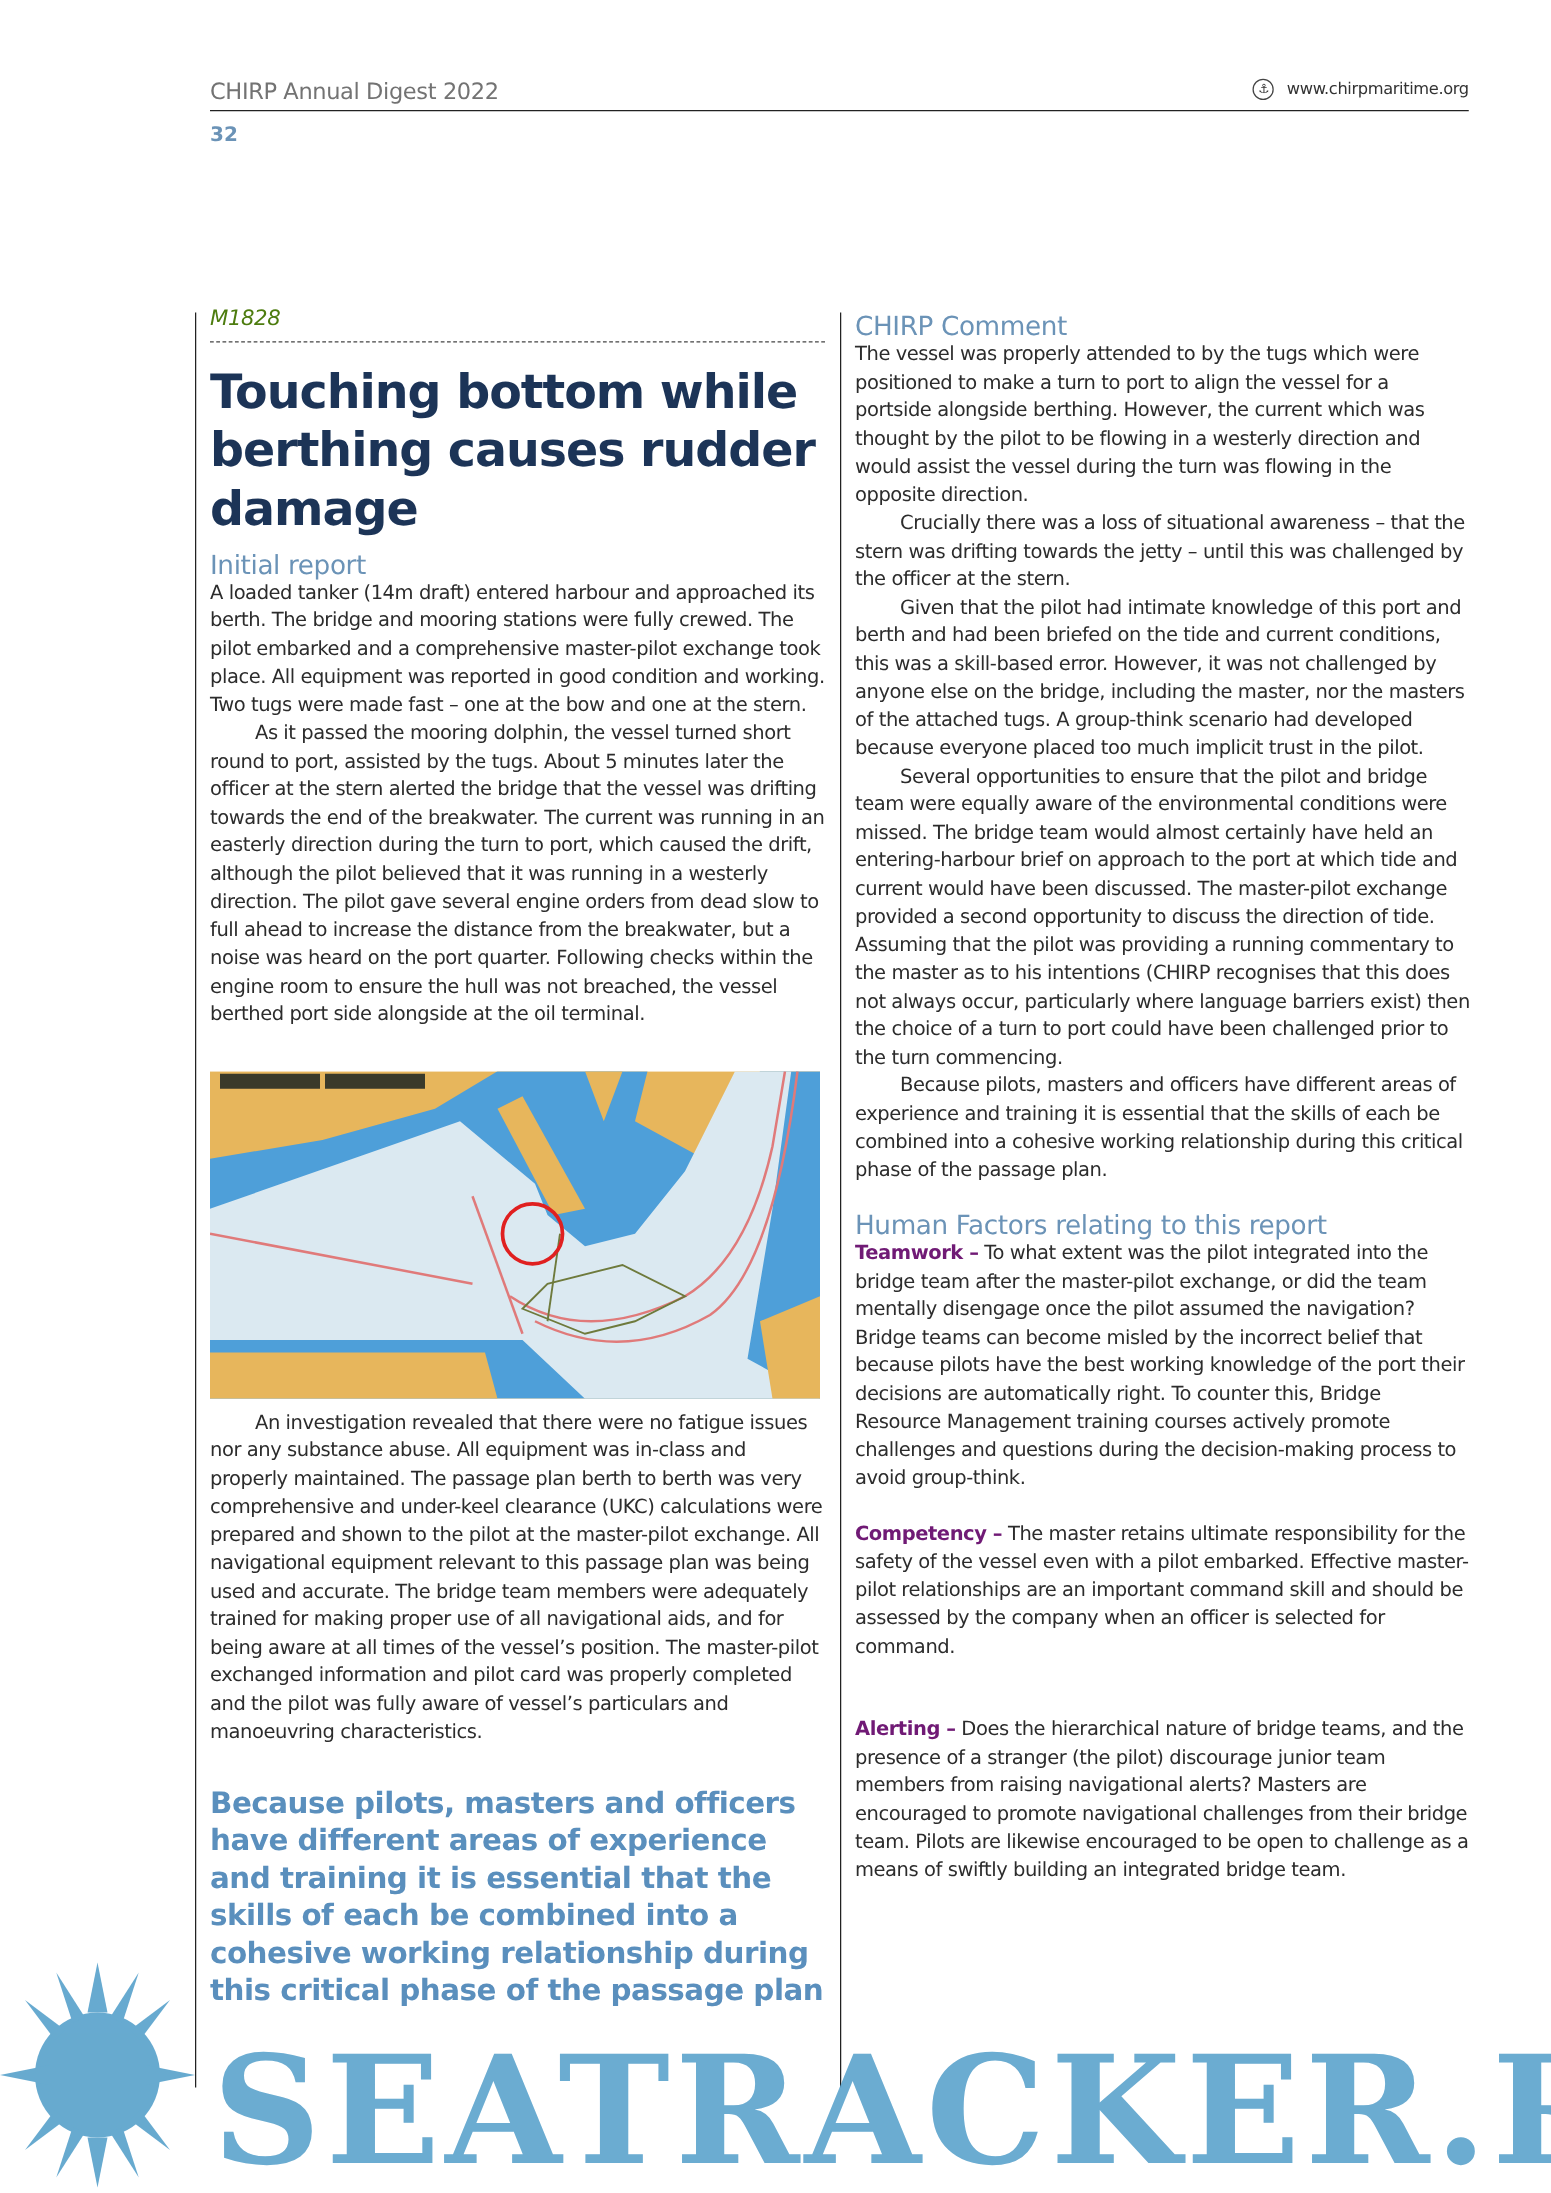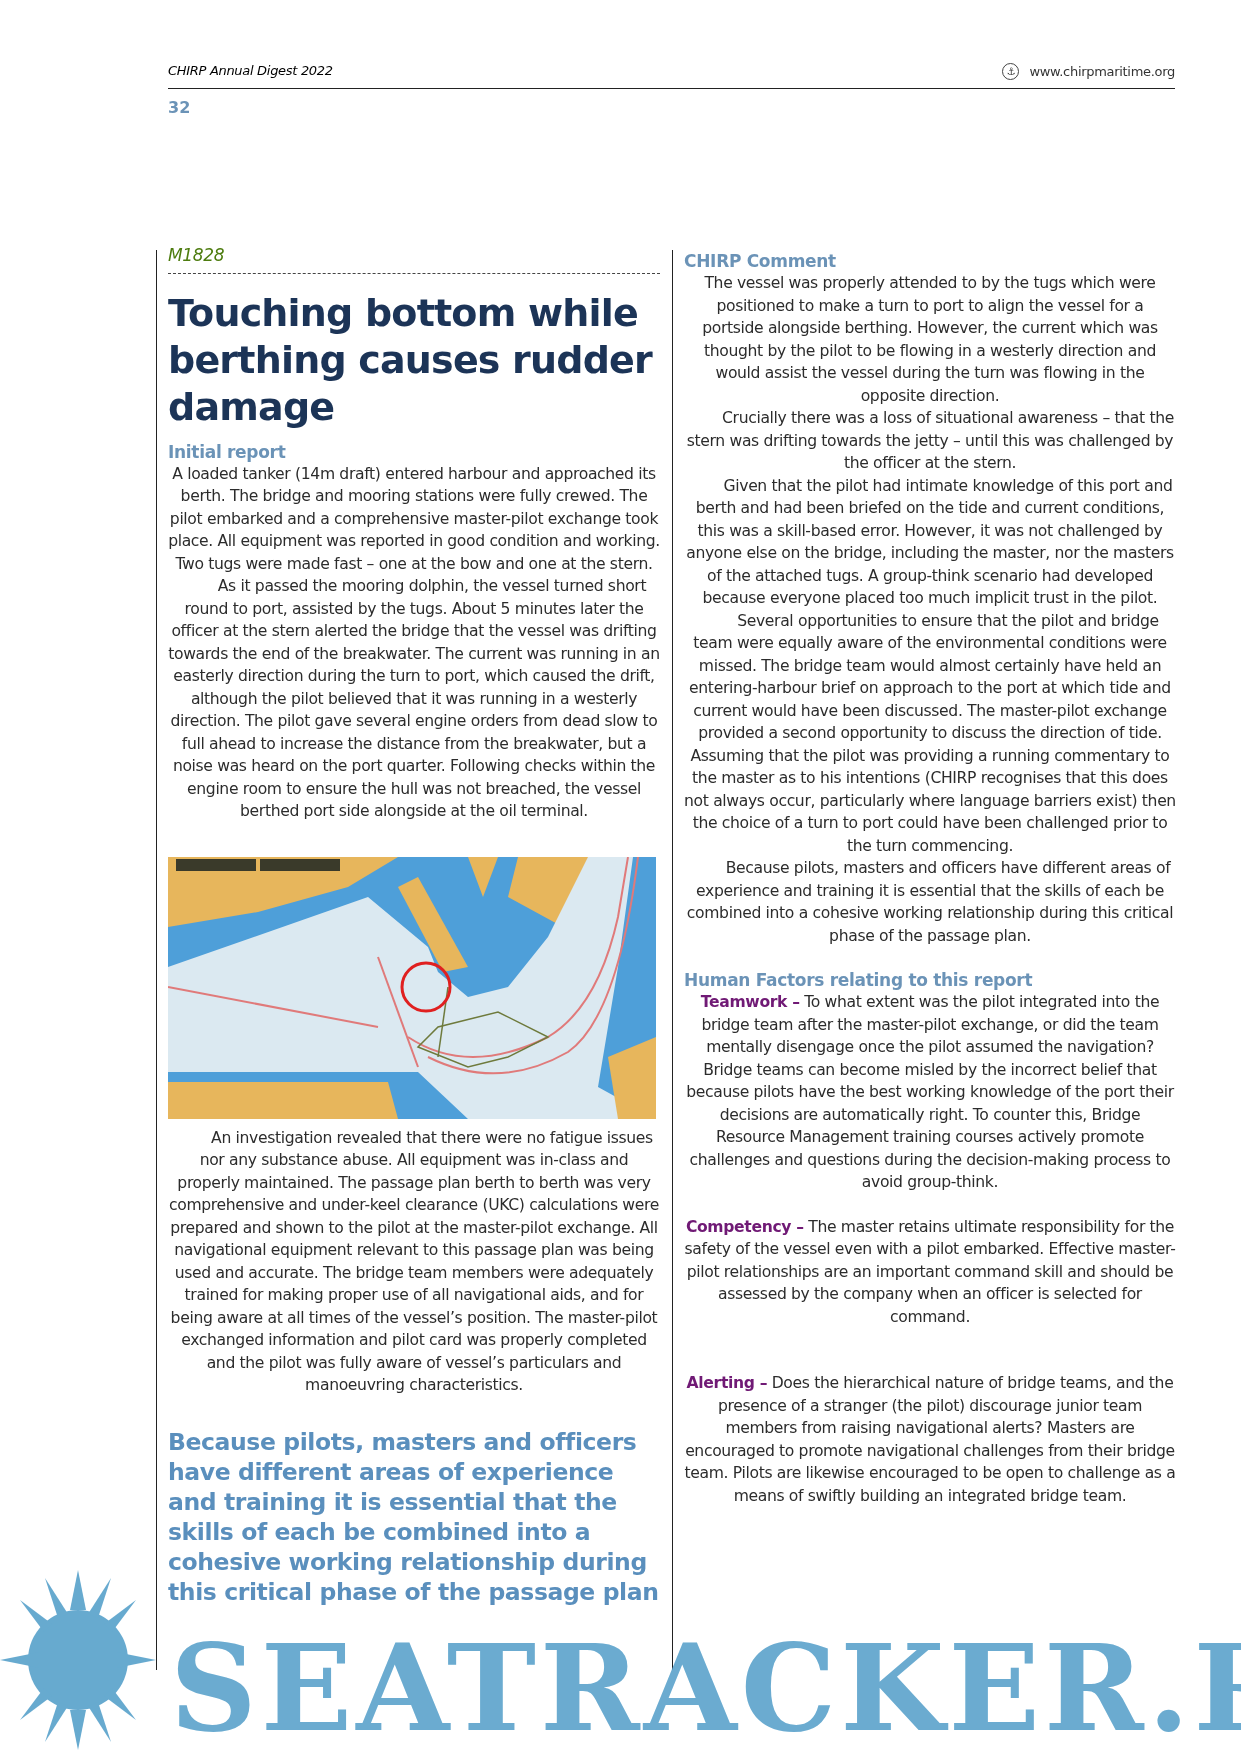--- a/index.html
+++ b/index.html
@@ -1,30 +1,30 @@
 <!DOCTYPE html>
 <html><head>
 <meta charset="utf-8">
 <style>
   html, body { margin:0; padding:0; }
   body { width:1241px; height:1754px; background:#ffffff; position:relative; overflow:hidden;
          font-family:"DejaVu Sans", sans-serif; color:#2a2a2a; }
-  .hdr-left { position:absolute; left:168px; top:63px; font-size:13px; color:#000000; letter-spacing:-0.3px;font-style:italic; }
+  .hdr-left { position:absolute; left:168px; top:63px; font-size:18px; color:#737373; letter-spacing:-0.3px; }
   .hdr-right { position:absolute; right:66px; top:63px; font-size:13px; color:#333; letter-spacing:-0.3px; display:flex; align-items:center; gap:10px; }
   .hdr-right .anchor { width:15px; height:15px; border:1px solid #444; border-radius:50%; font-size:10px; line-height:15px; text-align:center; }
   .hdr-rule { position:absolute; left:168px; width:1007px; top:88px; height:1px; background:#222; }
   .page-num { position:absolute; left:168px; top:98px; font-size:16px; font-weight:bold; color:#6b93b7; }
   .vline { position:absolute; width:1px; background:#222; }
   .col { position:absolute; font-size:15.6px; line-height:22.5px; letter-spacing:-0.35px; color:#2c2c2c; }
-  .col p { margin:0;text-align:center; }
+  .col p { margin:0; }
   .indent { text-indent:36px; }
   .ref { font-style:italic; color:#4d7c0f; font-size:17px; font-weight:300; }
   .dash { border-top:1px dashed #444; margin:6px 0 16px 0; }
   .title { font-size:38px; line-height:47px; font-weight:bold; color:#1c3457; letter-spacing:-0.8px; margin:0 0 10px 0; }
-  .sub { font-size:17px; font-weight:bold; color:#6b93b7; line-height:22px; letter-spacing:-0.3px; }
+  .sub { font-size:21px; font-weight:normal; color:#6b93b7; line-height:22px; letter-spacing:-0.3px; }
   .chart { width:488px; height:262px; margin:34px 0 8px 0; position:relative; overflow:hidden; }
   .quote { font-size:23.5px; line-height:30px; font-weight:bold; color:#5a8fbd; letter-spacing:-0.4px; margin-top:30px; }
   .hf-term { font-weight:bold; color:#701a75; }
   .gap { height:22px; }
   .wm { position:absolute; left:0; top:1560px; width:1241px; height:194px; pointer-events:none; }
 </style>
 </head>
 <body>
 
 <div class="hdr-left">CHIRP Annual Digest 2022</div>

